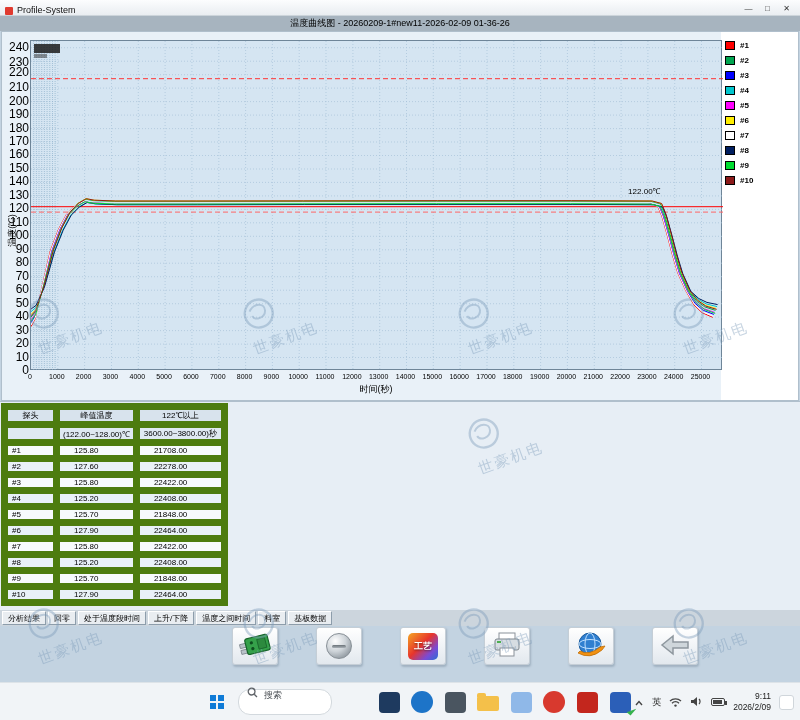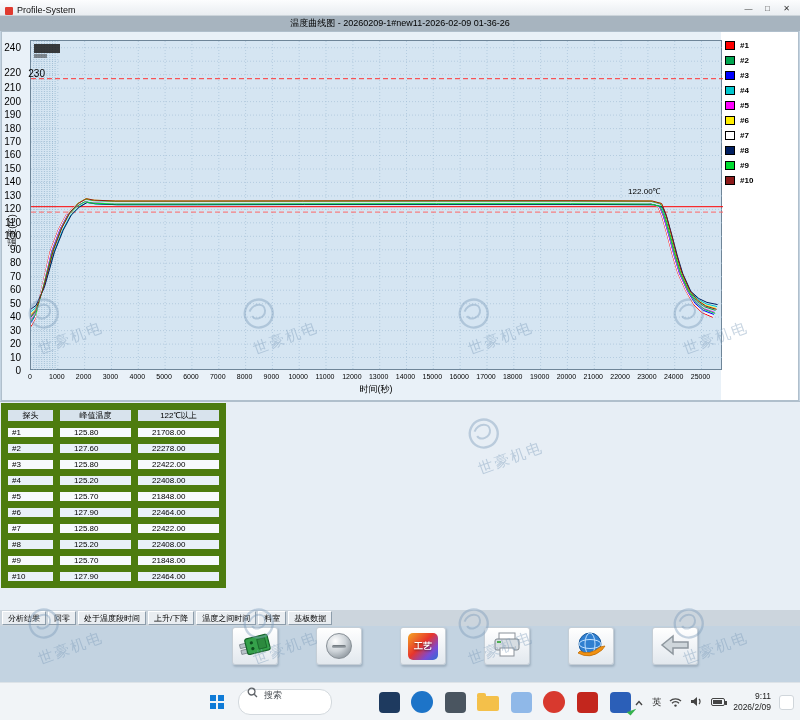--- a/index.html
+++ b/index.html
@@ -17,21 +17,21 @@
 .chart-titlebar{position:absolute;top:16px;left:0;right:0;height:15px;background:#a7b4bf;display:flex;align-items:center;justify-content:center;z-index:5}
 .chart-title{font-size:9px;color:#000}
 
 
 .chart-panel{position:absolute;top:31px;left:1px;width:798px;height:370px;background:#e9f1f8;border:1px solid #b0bfcc;z-index:1}
 .legend-col{position:absolute;top:0;right:0;width:77px;height:368px;background:#fff}
 .plot-area{position:absolute;left:28px;top:8px;width:692px;height:330px;background:#d5e5f2;border:1px solid #6e8598}
 #plot-svg{display:block;width:692px;height:330px}
 .y-axis-label{position:absolute;left:-13px;top:192px;transform:rotate(-90deg);font-size:9px;color:#000;width:46px;text-align:center}
 .x-axis-label{position:absolute;left:28px;top:351px;width:692px;text-align:center;font-size:9px;color:#000}
-.ytick{position:absolute;left:0;width:19px;text-align:right;font-size:10px;color:#000;line-height:9px}
+.ytick{position:absolute;left:0;width:27px;text-align:right;font-size:12px;color:#000;line-height:9px}
 .xtick{position:absolute;width:30px;text-align:center;font-size:7px;color:#000;top:341px}
 .chart-annotation{position:absolute;font-size:8px;color:#000;white-space:nowrap}
 .legend{position:absolute;top:6px;right:5px;width:68px}
 .legend-item{display:flex;align-items:center;height:15px;gap:5px}
 .swatch{width:10px;height:9px;border:1px solid #000;flex:none}
 .legend-label{font-size:8px;font-weight:bold;color:#000}
 
 
 .lower-panel{position:absolute;top:401px;left:0;width:800px;height:209px;background:#e7eef5;border-top:1px solid #b0bfcc;z-index:1}
 #result-table{position:absolute;left:1px;top:1px;border-collapse:collapse;background:#fff;font-size:8px;color:#000}
@@ -245,21 +245,21 @@
         <div class="ytick" style="top: 158.898px;">130</div>
         <div class="ytick" style="top: 145.429px;">140</div>
         <div class="ytick" style="top: 131.959px;">150</div>
         <div class="ytick" style="top: 118.49px;">160</div>
         <div class="ytick" style="top: 105.02px;">170</div>
         <div class="ytick" style="top: 91.551px;">180</div>
         <div class="ytick" style="top: 78.0816px;">190</div>
         <div class="ytick" style="top: 64.6122px;">200</div>
         <div class="ytick" style="top: 51.1429px;">210</div>
         <div class="ytick" style="top: 36px; text-align: right;">220</div>
-        <div class="ytick" style="top: 37px; margin-left: 24px;">230</div>
+        <div class="ytick" style="top: 26px;">230</div>
         <div class="ytick" style="top: 10.7347px;">240</div>
         <div class="xtick" style="left: 13px;">0</div>
         <div class="xtick" style="left: 39.8217px;">1000</div>
         <div class="xtick" style="left: 66.6434px;">2000</div>
         <div class="xtick" style="left: 93.4651px;">3000</div>
         <div class="xtick" style="left: 120.287px;">4000</div>
         <div class="xtick" style="left: 147.109px;">5000</div>
         <div class="xtick" style="left: 173.93px;">6000</div>
         <div class="xtick" style="left: 200.752px;">7000</div>
         <div class="xtick" style="left: 227.574px;">8000</div>
@@ -285,20 +285,25 @@
   </div>
 
   <div class="lower-panel">
     <table id="result-table">
       <thead>
           <tr>
             <th class="col0">探头</th>
             <th class="col1">峰值温度</th>
             <th class="col2">122℃以上</th>
           </tr>
+          <tr>
+            <th class="sub col0"></th>
+            <th class="sub col1">(122.00~128.00)℃</th>
+            <th class="sub col2">3600.00~3800.00)秒</th>
+          </tr>
         </thead>
       <tbody>
           <tr>
             <td class="col0">#1</td>
             <td class="col1">125.80</td>
             <td class="col2">21708.00</td>
           </tr>
           <tr>
             <td class="col0">#2</td>
             <td class="col1">127.60</td>

